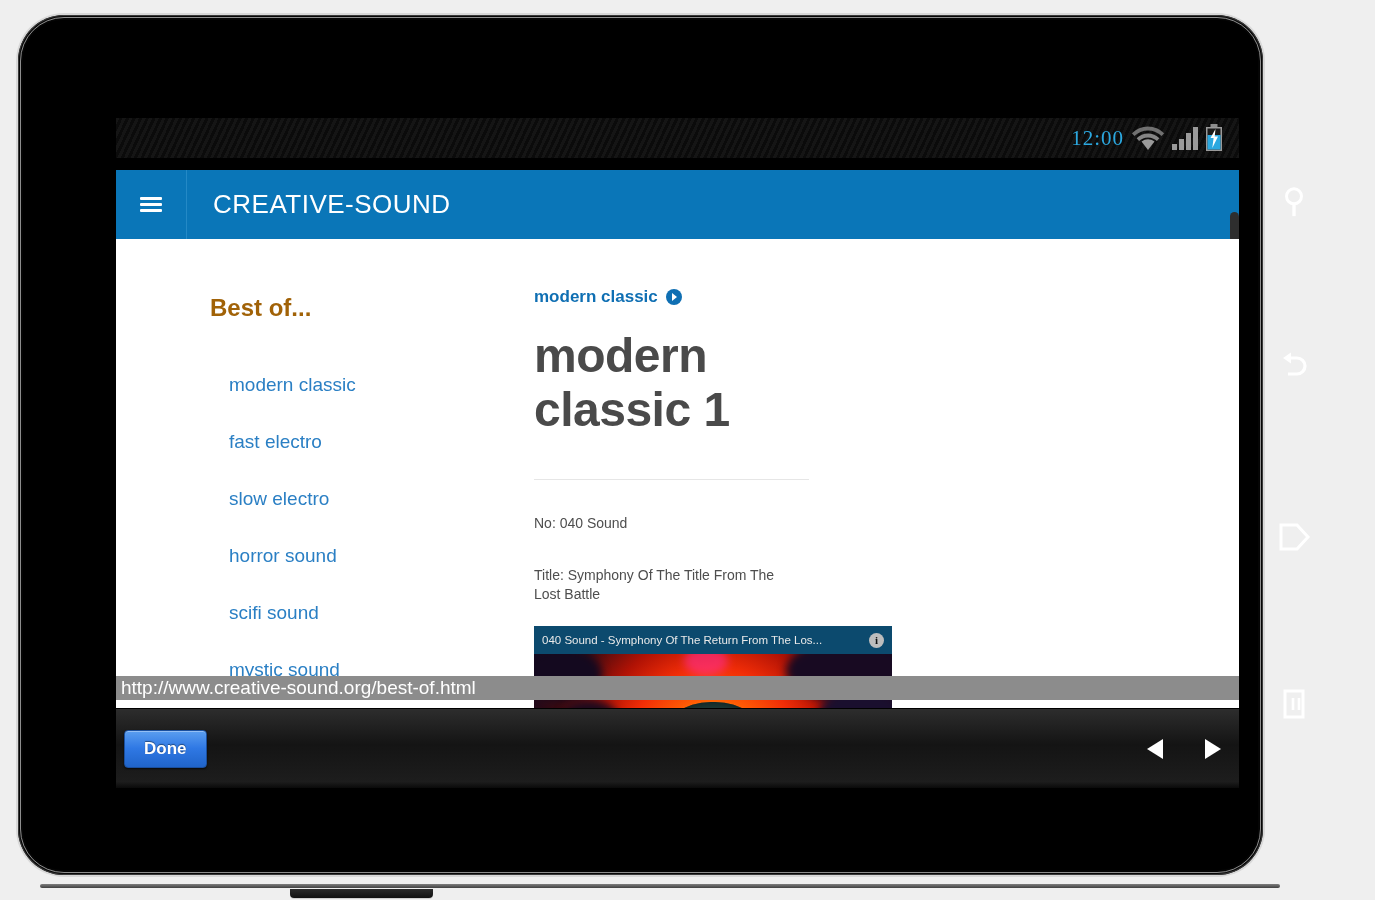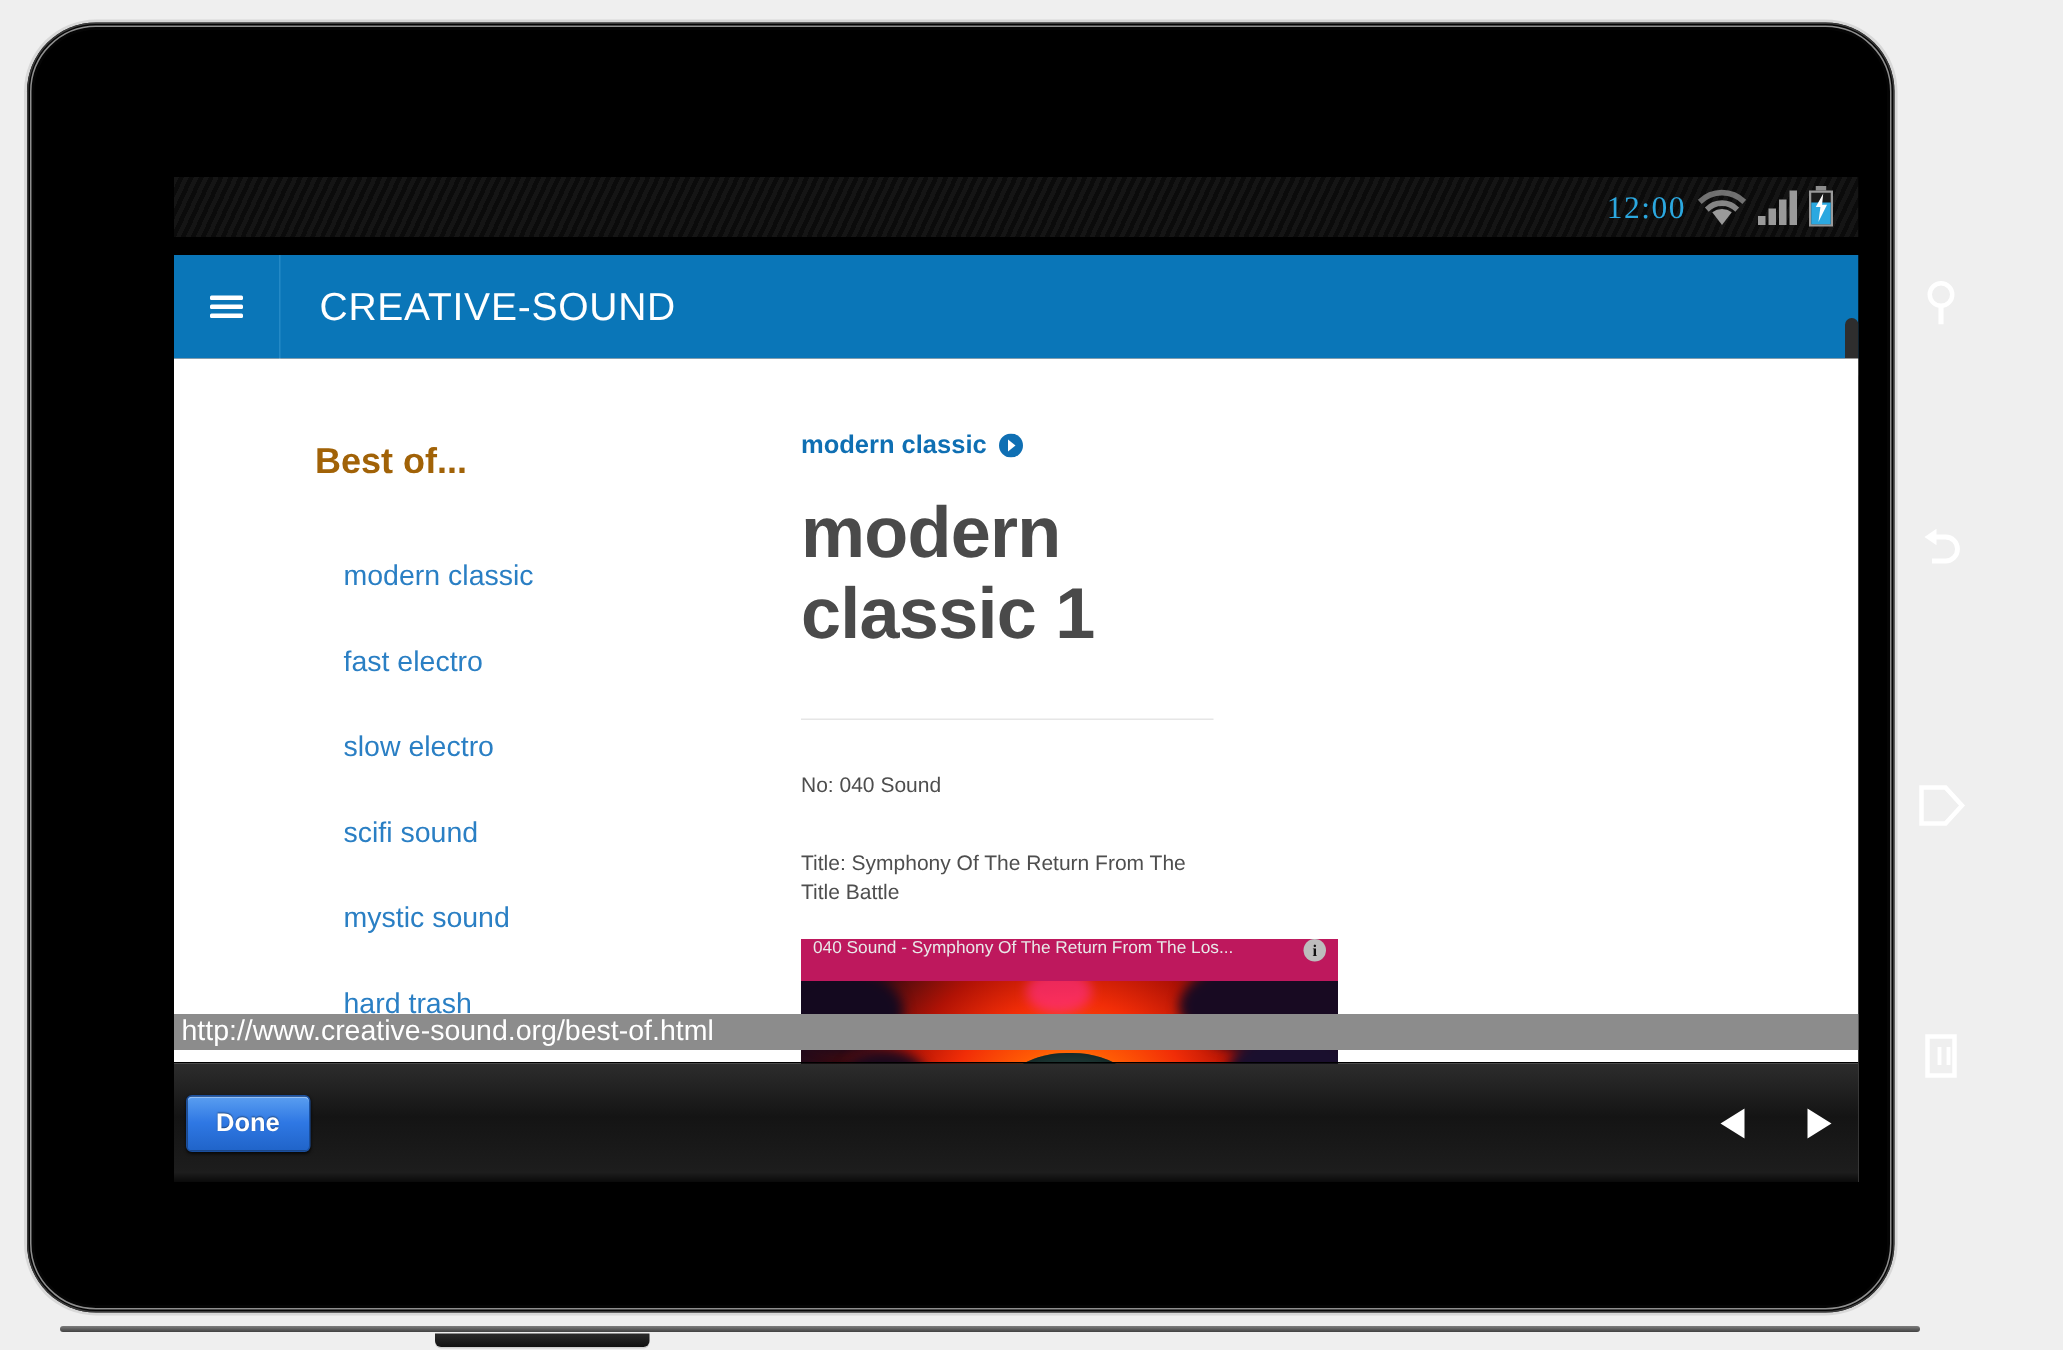--- a/index.html
+++ b/index.html
@@ -210,22 +210,23 @@
     height: 112px;
     position: relative;
     overflow: hidden;
     background: #000;
     cursor: pointer;
   }
   #video-bar {
     position: absolute;
     top: 0; left: 0; right: 0;
     height: 28px;
-    background: #be185d;
-    display: flex;
+    background: #0c4a6e;
+    display: flex;
+    align-items: center;
     padding: 0 8px;
     box-sizing: border-box;
     z-index: 3;
   }
   #video-bar-title {
     color: #e9e9e9;
     font-size: 11.5px;
     white-space: nowrap;
     overflow: hidden;
     flex: 1;
@@ -410,38 +411,39 @@
     <div id="scroll-thumb"></div>
   </div>
 
   <div id="page">
 
     <div id="sidebar">
       <h2 id="sidebar-heading">Best of...</h2>
       <a class="side-link">modern classic</a>
       <a class="side-link">fast electro</a>
       <a class="side-link">slow electro</a>
+      <a class="side-link">horror sound</a>
       <a class="side-link">scifi sound</a>
       <a class="side-link">mystic sound</a>
       <a class="side-link">hard trash</a>
     </div>
 
     <div id="content">
       <a id="breadcrumb">
         <span>modern classic</span>
         <svg id="arrow-circle-icon" width="16" height="16" viewBox="0 0 16 16">
           <circle cx="8" cy="8" r="8" fill="#0f6fb3"></circle>
           <path d="M6 4 L11 8 L6 12 Z" fill="#ffffff"></path>
         </svg>
       </a>
 
       <h1 id="content-title">modern classic 1</h1>
       <hr id="divider">
       <p class="detail-line">No: 040 Sound</p>
-      <p class="detail-line">Title: Symphony Of The Return From The Title Battle</p>
+      <p class="detail-line">Title: Symphony Of The Title From The Lost Battle</p>
 
       
       <div id="video-embed">
         <div id="video-bar">
           <span id="video-bar-title">040 Sound - Symphony Of The Return From The Los...</span>
           <span id="info-icon">i</span>
         </div>
         <div id="video-thumb">
           <span class="blotch" style="left:-10px;  top:-6px;  width:78px; height:52px; background:#14091f;"></span>
           <span class="blotch" style="left:252px; top:-14px; width:120px;height:62px; background:#180a22;"></span>

